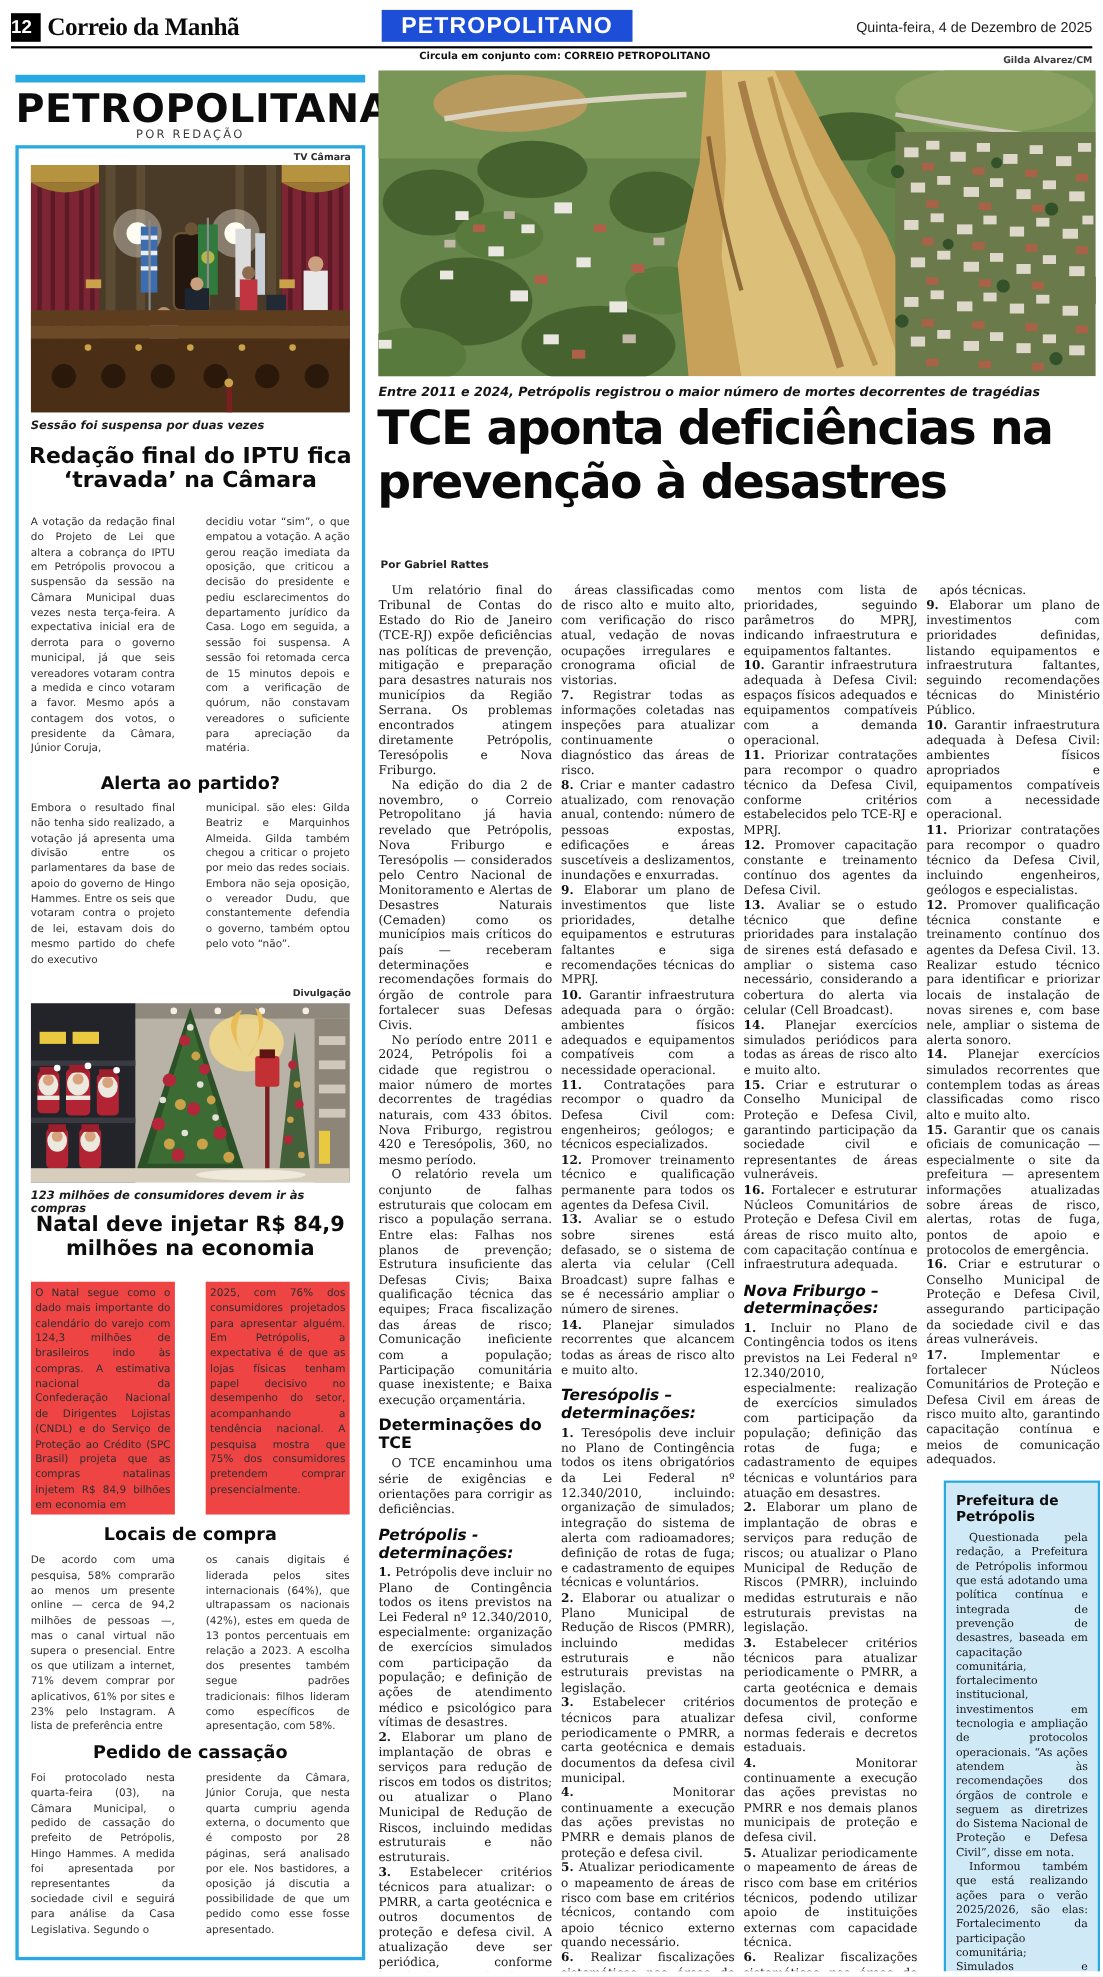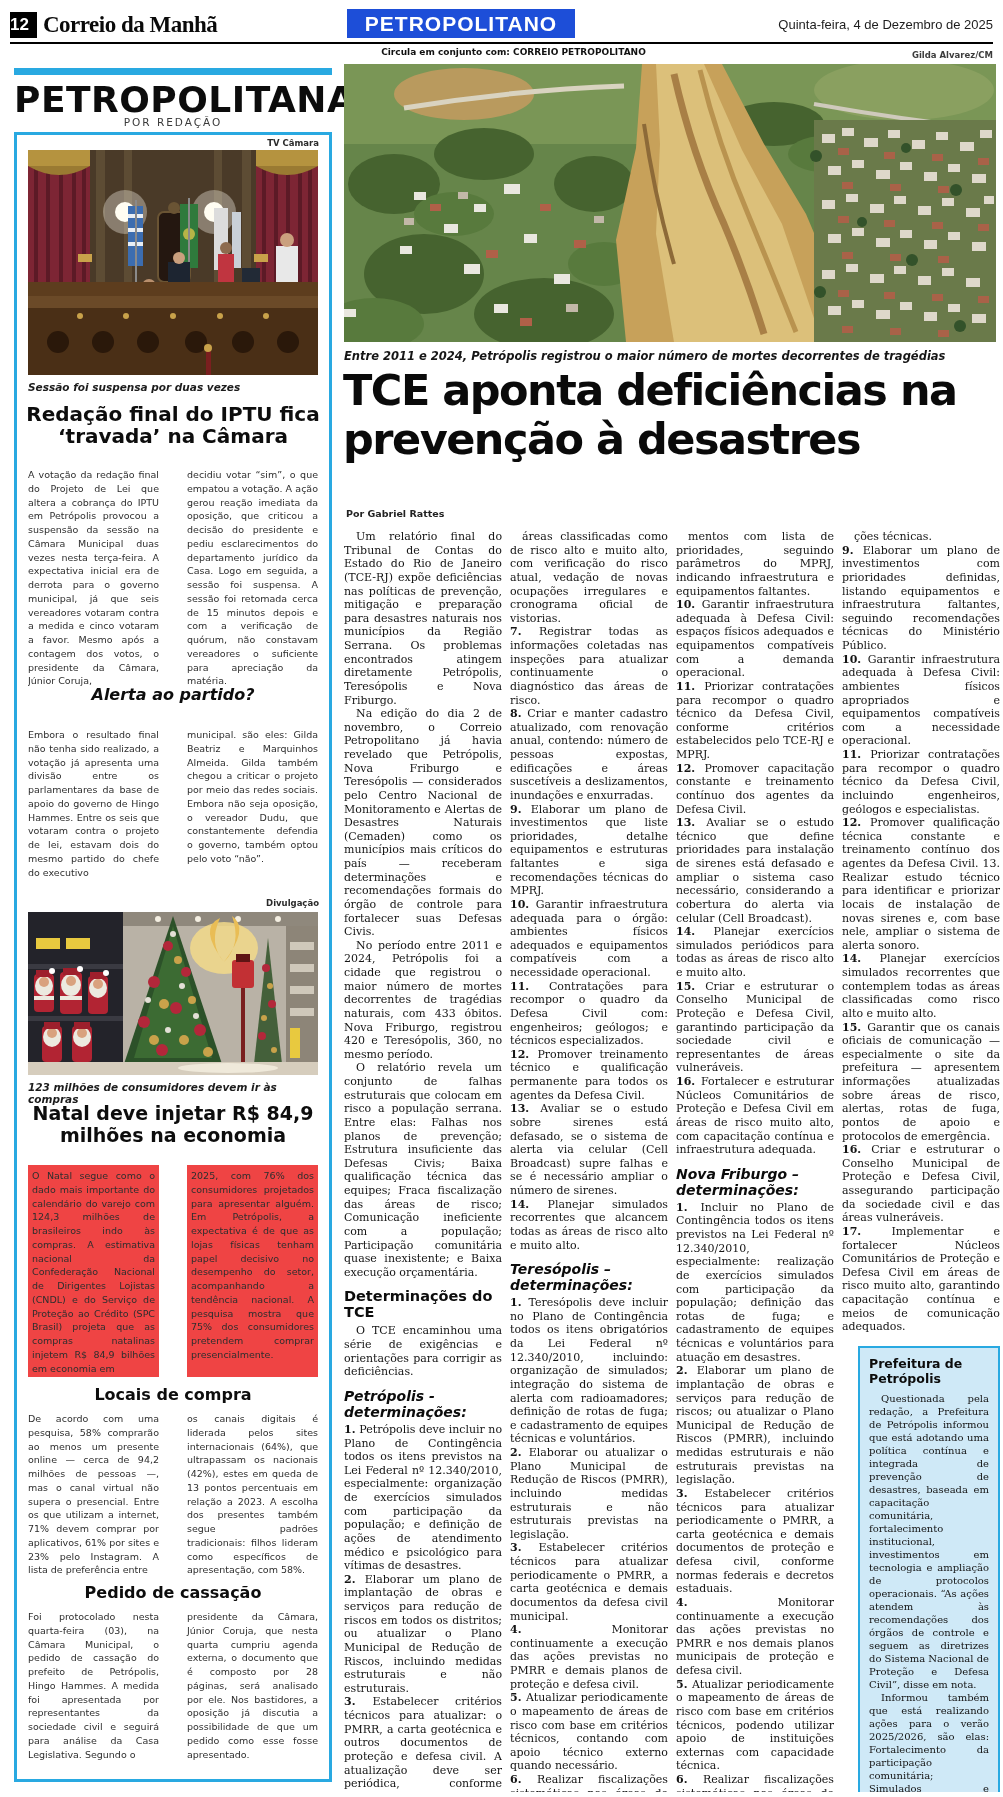--- a/index.html
+++ b/index.html
@@ -146,21 +146,21 @@
     </svg>
 
     <div class="abs cap" style="left:11px;top:246px;width:290px;">Sessão foi suspensa por duas vezes</div>
     <div class="abs lh1" style="top:268px;">Redação final do IPTU fica ‘travada’ na Câmara</div>
 
     <div class="abs twocol" style="top:333px;height:228px;">
       <div class="c">A votação da redação final do Projeto de Lei que altera a cobrança do IPTU em Petrópolis provocou a suspensão da sessão na Câmara Municipal duas vezes nesta terça-feira. A expectativa inicial era de derrota para o governo municipal, já que seis vereadores votaram contra a medida e cinco votaram a favor. Mesmo após a contagem dos votos, o presidente da Câmara, Júnior Coruja,</div>
       <div class="c">decidiu votar “sim”, o que empatou a votação. A ação gerou reação imediata da oposição, que criticou a decisão do presidente e pediu esclarecimentos do departamento jurídico da Casa. Logo em seguida, a sessão foi suspensa. A sessão foi retomada cerca de 15 minutos depois e com a verificação de quórum, não constavam vereadores o suficiente para apreciação da matéria.</div>
     </div>
 
-    <div class="abs subhead" style="top:550px;font-style:italic;">Alerta ao partido?</div>
+    <div class="abs subhead" style="top:567px;">Alerta ao partido?</div>
     <div class="abs twocol" style="top:593px;height:168px;">
       <div class="c">Embora o resultado final não tenha sido realizado, a votação já apresenta uma divisão entre os parlamentares da base de apoio do governo de Hingo Hammes. Entre os seis que votaram contra o projeto de lei, estavam dois do mesmo partido do chefe do executivo</div>
       <div class="c">municipal. são eles: Gilda Beatriz e Marquinhos Almeida. Gilda também chegou a criticar o projeto por meio das redes sociais. Embora não seja oposição, o vereador Dudu, que constantemente defendia o governo, também optou pelo voto “não”.</div>
     </div>
 
     <div class="abs credit" style="right:10px;top:763px;">Divulgação</div>
 
     <svg class="abs photo" style="left:11px;top:777px;" width="290" height="163" viewBox="0 0 290 163">
       <rect width="290" height="163" fill="#b9b2a6"></rect>
       <rect width="290" height="14" fill="#8f887c"></rect>
@@ -481,21 +481,21 @@
         <p class="col-p noind"><b>16. </b>Fortalecer e estruturar Núcleos Comunitários de Proteção e Defesa Civil em áreas de risco muito alto, com capacitação contínua e infraestrutura adequada.</p>
         <div class="col-sub">Nova Friburgo – determinações:</div>
         <p class="col-p noind"><b>1. </b>Incluir no Plano de Contingência todos os itens previstos na Lei Federal nº 12.340/2010, especialmente: realização de exercícios simulados com participação da população; definição das rotas de fuga; e cadastramento de equipes técnicas e voluntários para atuação em desastres.</p>
         <p class="col-p noind"><b>2. </b>Elaborar um plano de implantação de obras e serviços para redução de riscos; ou atualizar o Plano Municipal de Redução de Riscos (PMRR), incluindo medidas estruturais e não estruturais previstas na legislação.</p>
         <p class="col-p noind"><b>3. </b>Estabelecer critérios técnicos para atualizar periodicamente o PMRR, a carta geotécnica e demais documentos de proteção e defesa civil, conforme normas federais e decretos estaduais.</p>
         <p class="col-p noind"><b>4. </b>Monitorar continuamente a execução das ações previstas no PMRR e nos demais planos municipais de proteção e defesa civil.</p>
         <p class="col-p noind"><b>5. </b>Atualizar periodicamente o mapeamento de áreas de risco com base em critérios técnicos, podendo utilizar apoio de instituições externas com capacidade técnica.</p>
         <p class="col-p noind"><b>6. </b>Realizar fiscalizações sistemáticas nas áreas de risco alto e muito alto, verificando o grau de risco atual, impedindo novas ocupações irregulares e seguindo cronograma oficial de inspeções.</p>
       </div>
       <div class="col">
-        <p class="col-p">ções técnicas.</p>
+        <p class="col-p">após técnicas.</p>
         <p class="col-p noind"><b>9. </b>Elaborar um plano de investimentos com prioridades definidas, listando equipamentos e infraestrutura faltantes, seguindo recomendações técnicas do Ministério Público.</p>
         <p class="col-p noind"><b>10. </b>Garantir infraestrutura adequada à Defesa Civil: ambientes físicos apropriados e equipamentos compatíveis com a necessidade operacional.</p>
         <p class="col-p noind"><b>11. </b>Priorizar contratações para recompor o quadro técnico da Defesa Civil, incluindo engenheiros, geólogos e especialistas.</p>
         <p class="col-p noind"><b>12. </b>Promover qualificação técnica constante e treinamento contínuo dos agentes da Defesa Civil. 13. Realizar estudo técnico para identificar e priorizar locais de instalação de novas sirenes e, com base nele, ampliar o sistema de alerta sonoro.</p>
         <p class="col-p noind"><b>14. </b>Planejar exercícios simulados recorrentes que contemplem todas as áreas classificadas como risco alto e muito alto.</p>
         <p class="col-p noind"><b>15. </b>Garantir que os canais oficiais de comunicação — especialmente o site da prefeitura — apresentem informações atualizadas sobre áreas de risco, alertas, rotas de fuga, pontos de apoio e protocolos de emergência.</p>
         <p class="col-p noind"><b>16. </b>Criar e estruturar o Conselho Municipal de Proteção e Defesa Civil, assegurando participação da sociedade civil e das áreas vulneráveis.</p>
         <p class="col-p noind"><b>17. </b>Implementar e fortalecer Núcleos Comunitários de Proteção e Defesa Civil em áreas de risco muito alto, garantindo capacitação contínua e meios de comunicação adequados.</p>
         <div class="infobox">
           <div class="infobox-title">Prefeitura de Petrópolis</div>

